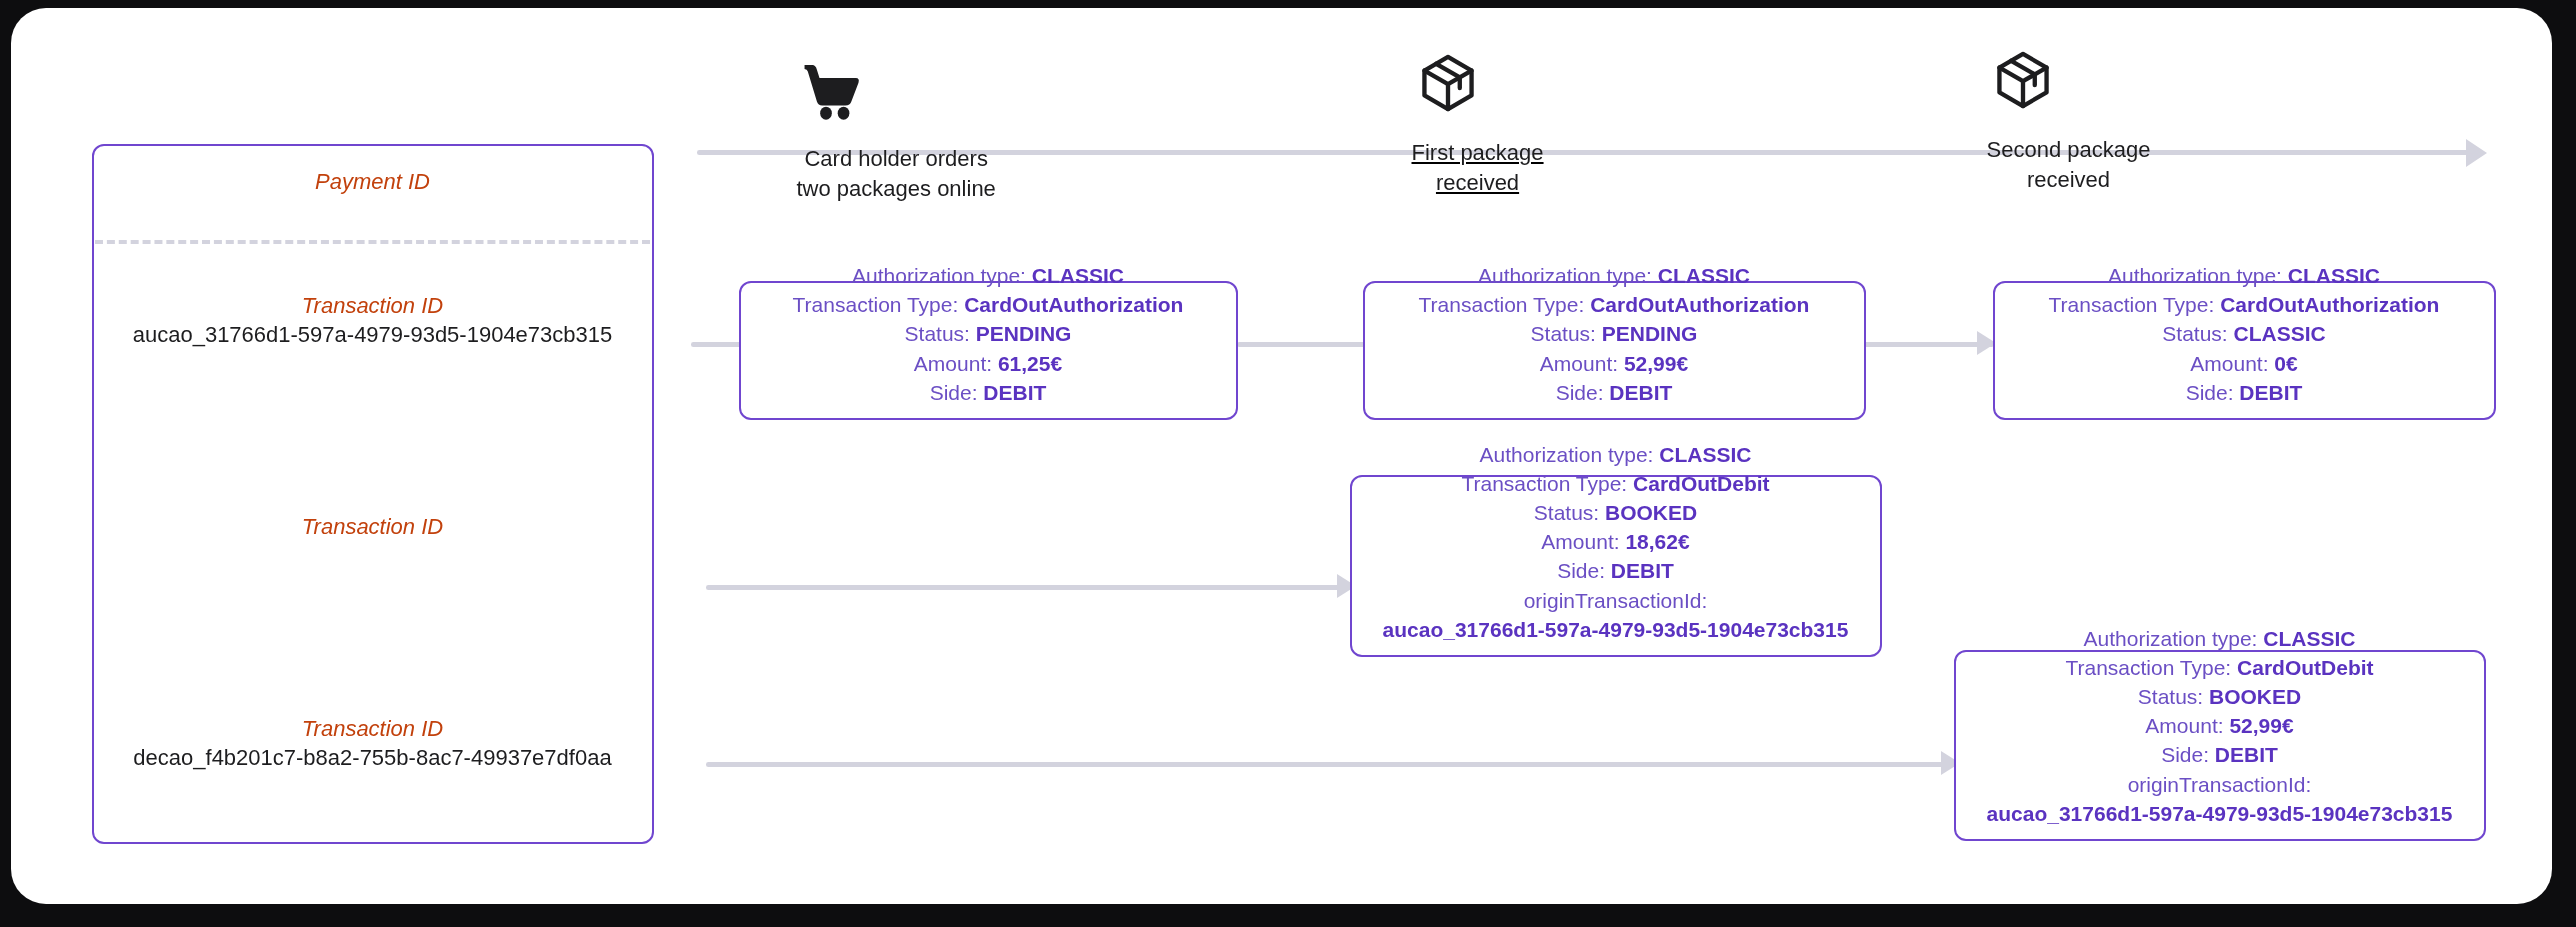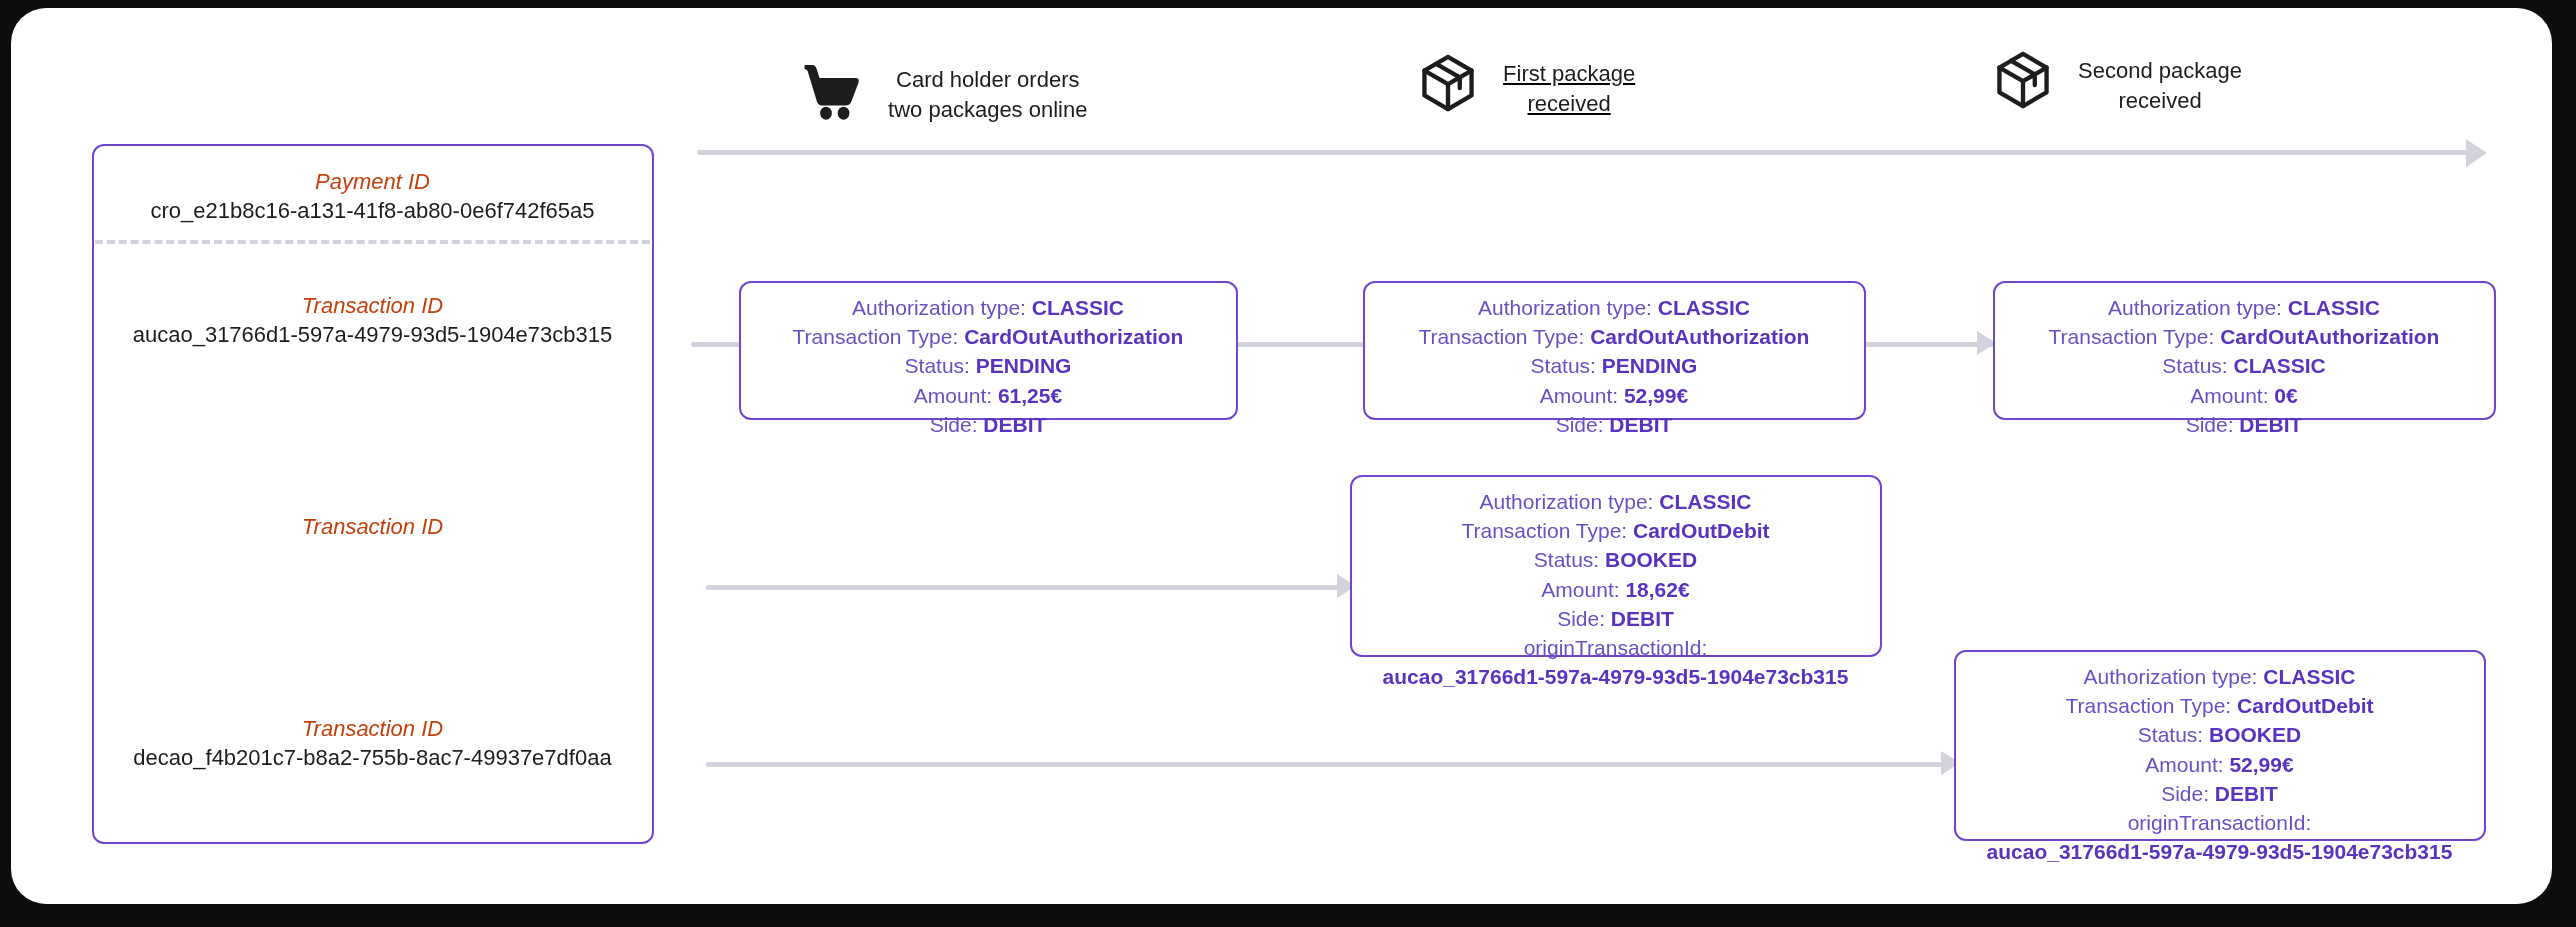--- a/index.html
+++ b/index.html
@@ -15,27 +15,27 @@
   .idlabel{font-size:22px;font-style:italic;color:#c2410c;line-height:1.32;}
   .idvalue{font-size:22px;color:#1d1d1f;line-height:1.32;}
   .dashdiv{position:absolute;left:1.5px;top:94px;width:calc(100% - 3px);height:0;
            border-top:4.5px dashed #d3d3de;}
 
   
   .tl-line{position:absolute;left:697px;top:150px;width:1778px;height:5.3px;background:#d3d3de;border-radius:2.3px;}
   .tl-head{position:absolute;left:2468px;top:139px;width:0;height:0;
            border-top:14.3px solid transparent;border-bottom:14.3px solid transparent;border-left:21px solid #d3d3de;}
 
-  .milestone{position:absolute;display:flex;align-items:flex-end;gap:19.6px;}
+  .milestone{position:absolute;display:flex;align-items:flex-start;gap:19.6px;flex-direction:column;}
   .ms-icon{width:72px;height:72px;flex:0 0 72px;display:flex;align-items:center;justify-content:center;}
   .ms-label{font-size:22px;color:#1d1d1f;line-height:1.35;text-align:center;white-space:pre-line;}
 
   
   .card{position:absolute;box-sizing:border-box;border:2.6px solid #7046cf;border-radius:12px;
-        background:#fff;display:flex;flex-direction:column;align-items:center;justify-content:flex-start;
+        background:#fff;display:flex;flex-direction:column;align-items:center;justify-content:flex-end;
         padding:10.5px 9px;}
   .card .row{font-size:21px;color:#6b4fc4;line-height:1.39;text-align:center;white-space:nowrap;}
   .card .row b{font-weight:bold;color:#5a33c0;}
   .card .oid{font-size:21px;font-weight:bold;color:#5a33c0;line-height:1.39;text-align:center;white-space:nowrap;}
 
   
   .conn{position:absolute;height:5.3px;background:#d3d3de;border-radius:2.3px;}
   .arrowhead{position:absolute;width:0;height:0;
              border-top:12.8px solid transparent;border-bottom:12.8px solid transparent;border-left:19.6px solid #d3d3de;}
 </style>
@@ -43,21 +43,20 @@
 <body>
 
 <div class="screen">
   <div class="canvas">
 
     <div class="idpanel" style="left:81px;top:136px;width:562px;height:700px;">
       <div class="dashdiv"></div>
 
       <div class="idblock" style="top:21px;">
         <div class="idlabel">Payment ID</div>
-        <div class="idvalue">cro_e21b8c16-a131-41f8-ab80-0e6f742f65a5</div>
       </div>
 
       <div class="idblock" style="top:145px;">
         <div class="idlabel">Transaction ID</div>
         <div class="idvalue">aucao_31766d1-597a-4979-93d5-1904e73cb315</div>
       </div>
 
       <div class="idblock" style="top:366px;">
         <div class="idlabel">Transaction ID</div>
       </div>

